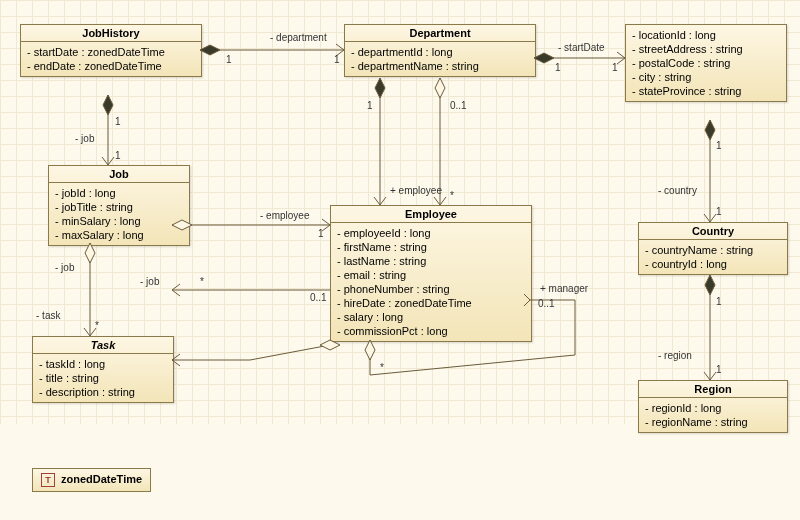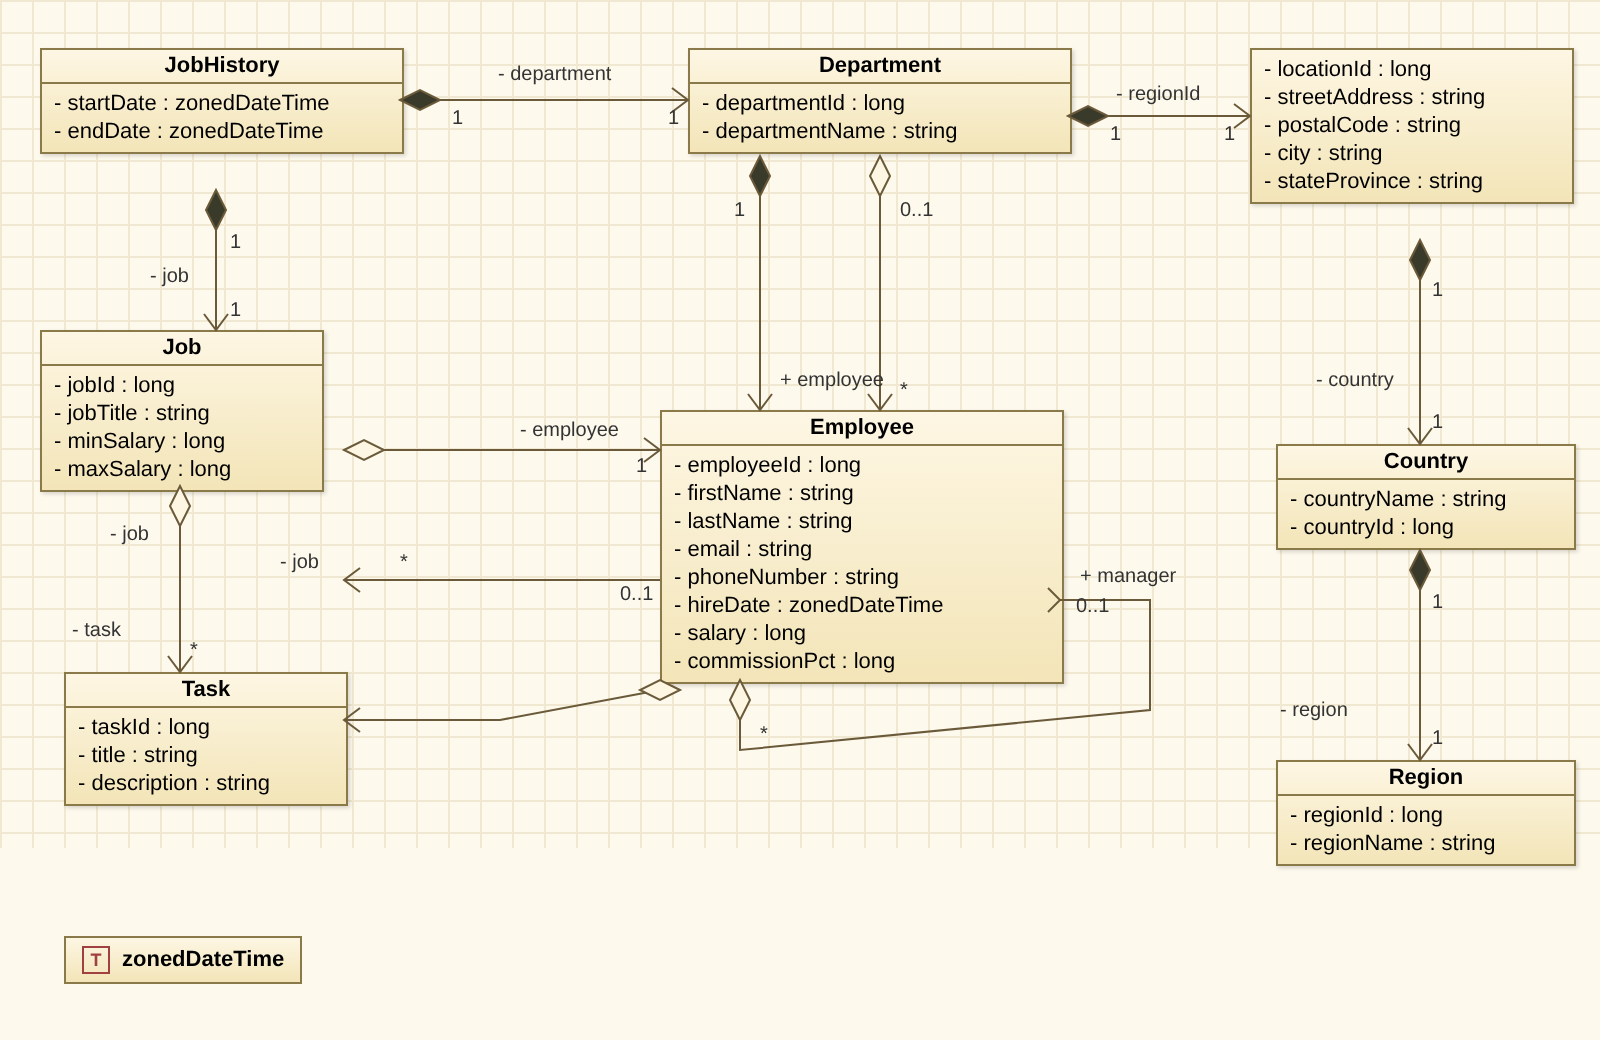--- a/index.html
+++ b/index.html
@@ -41,21 +41,21 @@
 <div class="cls" style="left:625px;top:24px;width:160px">
   <div class="attrs">
     <div class="attr">- locationId : long</div>
     <div class="attr">- streetAddress : string</div>
     <div class="attr">- postalCode : string</div>
     <div class="attr">- city : string</div>
     <div class="attr">- stateProvince : string</div>
   </div>
 </div>
 
-<div class="cls" style="left:20px;top:165px;width:140px">
+<div class="cls" style="left:48px;top:165px;width:140px">
   <div class="title"><span>Job</span></div>
   <div class="attrs">
     <div class="attr">- jobId : long</div>
     <div class="attr">- jobTitle : string</div>
     <div class="attr">- minSalary : long</div>
     <div class="attr">- maxSalary : long</div>
   </div>
 </div>
 
 <div class="cls" style="left:330px;top:205px;width:200px">
@@ -74,21 +74,21 @@
 
 <div class="cls" style="left:638px;top:222px;width:148px">
   <div class="title"><span>Country</span></div>
   <div class="attrs">
     <div class="attr">- countryName : string</div>
     <div class="attr">- countryId : long</div>
   </div>
 </div>
 
 <div class="cls" style="left:32px;top:336px;width:140px">
-  <div class="title italic"><span style="">Task</span></div>
+  <div class="title italic"><span style="font-style:italic">Task</span></div>
   <div class="attrs">
     <div class="attr">- taskId : long</div>
     <div class="attr">- title : string</div>
     <div class="attr">- description : string</div>
   </div>
 </div>
 
 <div class="cls" style="left:638px;top:380px;width:148px">
   <div class="title"><span>Region</span></div>
   <div class="attrs">
@@ -144,25 +144,25 @@
 
   <line x1="710" y1="120" x2="710" y2="222"></line>
   <polygon class="diamond filled" points="710,120 705,130 710,140 715,130"></polygon>
   <polyline class="arrow" points="704,214 710,222 716,214"></polyline>
 
   <line x1="710" y1="275" x2="710" y2="380"></line>
   <polygon class="diamond filled" points="710,275 705,285 710,295 715,285"></polygon>
   <polyline class="arrow" points="704,372 710,380 716,372"></polyline>
 </svg>
 
-<span class="lbl" style="left:249px;top:32px">- department</span>
+<span class="lbl" style="left:270px;top:32px">- department</span>
 <span class="lbl" style="left:226px;top:54px">1</span>
 <span class="lbl" style="left:334px;top:54px">1</span>
 
-<span class="lbl" style="left:558px;top:42px">- regionId</span>
+<span class="lbl" style="left:558px;top:42px">- startDate</span>
 <span class="lbl" style="left:555px;top:62px">1</span>
 <span class="lbl" style="left:612px;top:62px">1</span>
 
 <span class="lbl" style="left:75px;top:133px">- job</span>
 <span class="lbl" style="left:115px;top:116px">1</span>
 <span class="lbl" style="left:115px;top:150px">1</span>
 
 <span class="lbl" style="left:55px;top:262px">- job</span>
 <span class="lbl" style="left:36px;top:310px">- task</span>
 <span class="lbl" style="left:95px;top:320px">*</span>
@@ -180,17 +180,17 @@
 <span class="lbl" style="left:367px;top:100px">1</span>
 
 <span class="lbl" style="left:540px;top:283px">+ manager</span>
 <span class="lbl" style="left:538px;top:298px">0..1</span>
 <span class="lbl" style="left:380px;top:362px">*</span>
 
 <span class="lbl" style="left:658px;top:185px">- country</span>
 <span class="lbl" style="left:716px;top:140px">1</span>
 <span class="lbl" style="left:716px;top:206px">1</span>
 
-<span class="lbl" style="left:640px;top:350px">- region</span>
+<span class="lbl" style="left:658px;top:350px">- region</span>
 <span class="lbl" style="left:716px;top:296px">1</span>
 <span class="lbl" style="left:716px;top:364px">1</span>
 
 </div>
 
 </body></html>

